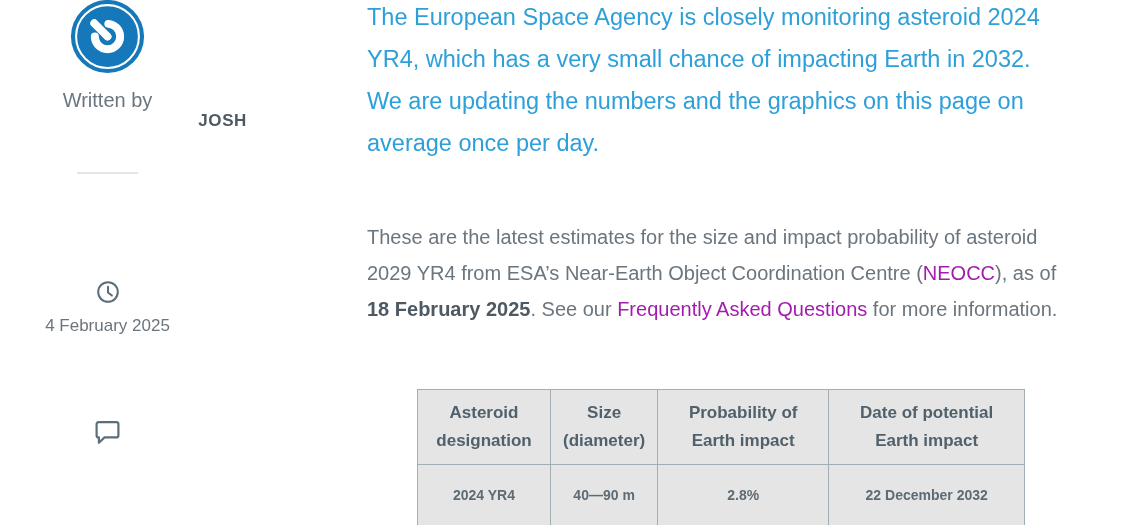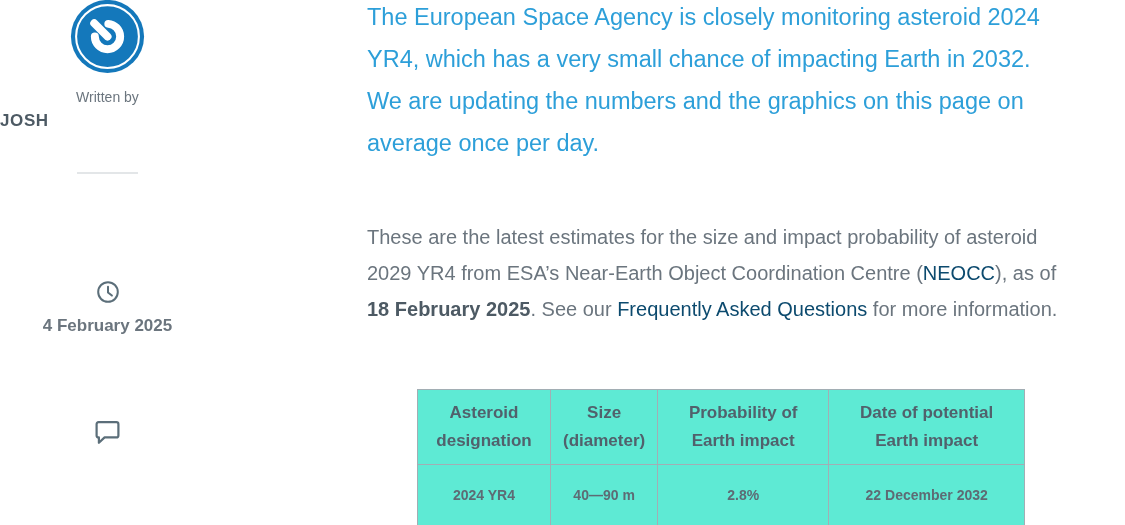--- a/index.html
+++ b/index.html
@@ -8,59 +8,60 @@
   .page {
     position:relative; width:1125px; height:525px;
     background:#ffffff; overflow:hidden;
   }
 
   
   .sidebar { position:absolute; left:0; top:0; width:215px; height:525px; }
   .avatar { position:absolute; left:70px; top:-1px; width:75px; height:75px; cursor:pointer; }
   .written-by {
     position:absolute; top:89px; width:215px; text-align:center;
-    font-size:14px; color:#6b757e;
+    font-size:20px; color:#6b757e;
   }
   .author-name {
-    position:absolute; top:111px; width:215px; text-align:left;
+    position:absolute; top:111px; width:215px; text-align:right;
     font-size:17px; font-weight:bold; color:#4d5a64; letter-spacing:0.6px;
     cursor:pointer;
+    margin-left:32px;
   }
   .sidebar-divider {
     position:absolute; top:172px; left:77px; width:61px; height:2px;
     background:#e3e6e8;
   }
   .clock-icon { position:absolute; left:96px; top:280px; }
   .post-date {
     position:absolute; top:316px; width:215px; text-align:center;
-    font-size:17px; color:#6b757e;font-weight:bold;
+    font-size:17px; color:#6b757e;
   }
   .comments-icon { position:absolute; left:94px; top:420px; }
   .comments-link {
     position:absolute; top:456px; width:215px; text-align:center;
     font-size:17px; color:#6b757e; cursor:pointer;
   }
 
   
   .main { position:absolute; left:367px; top:0; width:706px; height:383px; }
   .intro {
     position:absolute; left:0; top:-4px; width:700px;
     font-size:23.5px; line-height:42px; color:#2d9fd9; font-weight:400;
   }
   .body-para {
     position:absolute; left:0; top:219px; width:706px;
     font-size:20px; line-height:36px; color:#6b757e;
   }
   .body-para strong { color:#4d5a64; font-weight:bold; }
-  .link { color:#0c4a6e; text-decoration:none; cursor:pointer; }
+  .link { color:#a21caf; text-decoration:none; cursor:pointer; }
 
   
   .data-table {
     position:absolute; left:50px; top:389px;
-    border-collapse:collapse; background:#5eead4;
+    border-collapse:collapse; background:#e5e5e5;
     table-layout:fixed;
   }
   .data-table th, .data-table td {
     border:1px solid #a2aeb4; text-align:center; vertical-align:middle;
   }
   .data-table th {
     font-size:17px; font-weight:bold; color:#51616c;
     line-height:28px; padding:9px 12px;
   }
   .data-table td {

